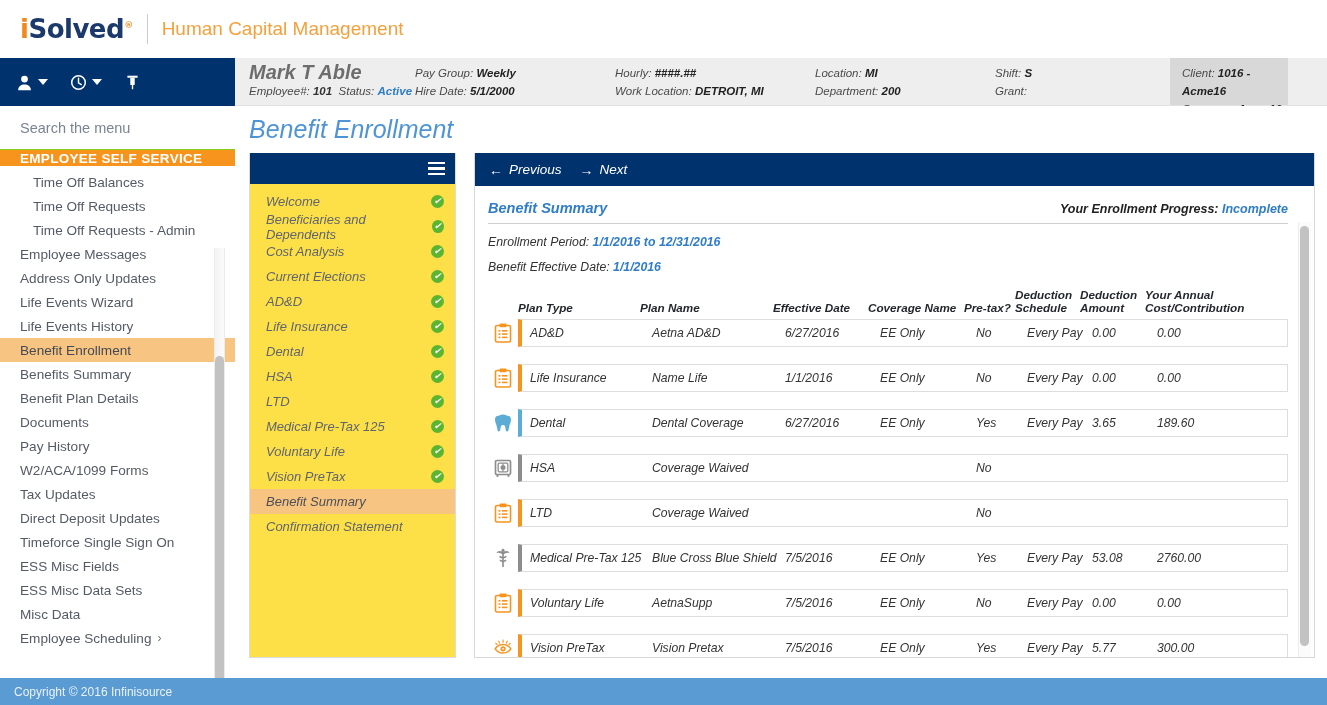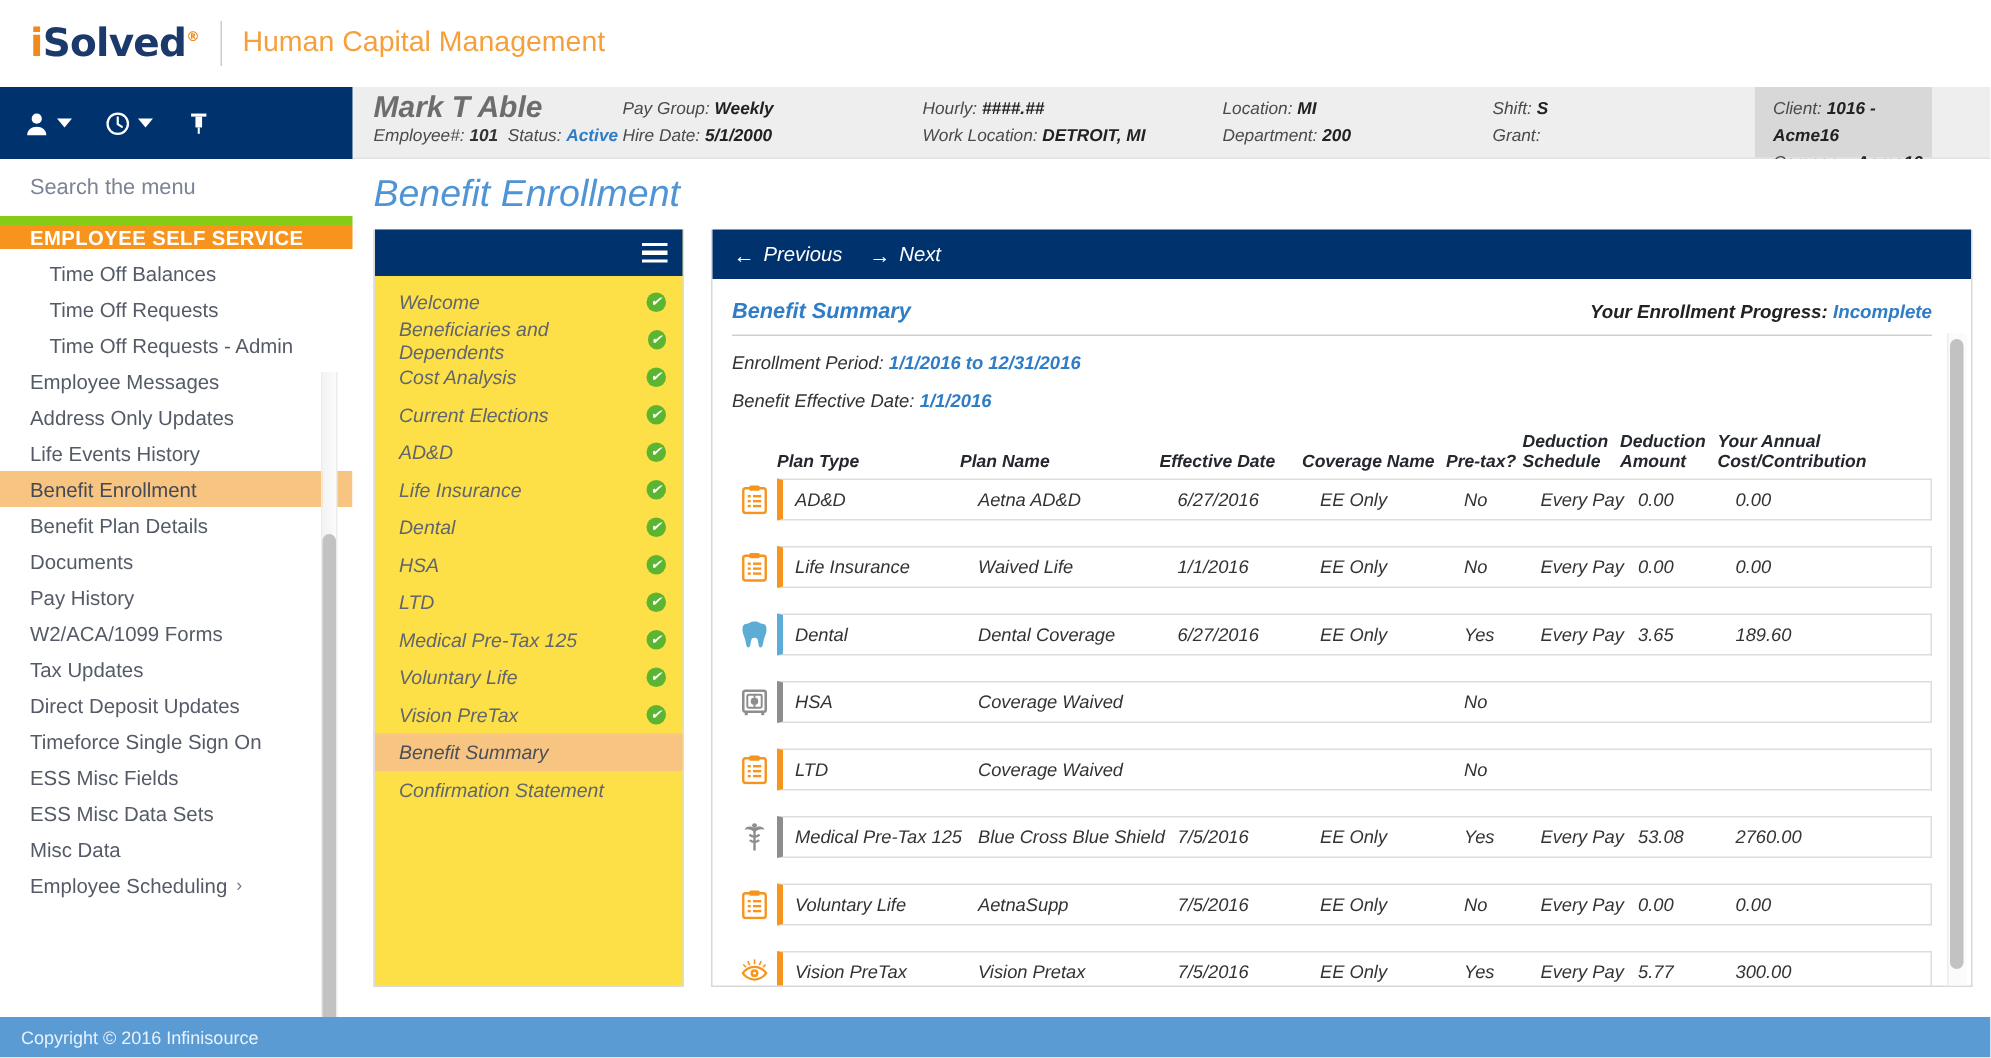--- a/index.html
+++ b/index.html
@@ -34,21 +34,21 @@
     display: flex; align-items: center; gap: 22px; padding-left: 16px; color: #fff;
   }
   .lt-item { display: flex; align-items: center; gap: 5px; cursor: pointer; }
   .caret-d {
     width: 0; height: 0; border-left: 5px solid transparent;
     border-right: 5px solid transparent; border-top: 6px solid #ffffff;
   }
   .search-menu {
     height: 44px; display: flex; align-items: center; padding-left: 20px;
     font-size: 14.5px; color: #7b8494; background: #fff;
-    border-bottom: 6px solid #84cc16;
+    border-bottom: 1px solid #84cc16;
   }
   .ess-header {
     background: #f7941e; color: #fff; font-weight: bold; font-size: 13.5px;
     letter-spacing: .3px; height: 16px; display: flex; align-items: center;
     padding-left: 20px;
   }
   .menulist { flex: 1; overflow: hidden; position: relative; padding-top: 4px; }
   .menu-item {
     height: 24px; display: flex; align-items: center;
     padding-left: 20px; font-size: 13.6px; color: #555b66; cursor: pointer;
@@ -237,24 +237,30 @@
         <div class="menu-item sub">
           <span>Time Off Requests - Admin</span>
         </div>
         <div class="menu-item">
           <span>Employee Messages</span>
         </div>
         <div class="menu-item">
           <span>Address Only Updates</span>
         </div>
         <div class="menu-item">
+          <span>Life Events Wizard</span>
+        </div>
+        <div class="menu-item">
           <span>Life Events History</span>
         </div>
         <div class="menu-item active">
           <span>Benefit Enrollment</span>
+        </div>
+        <div class="menu-item">
+          <span>Benefits Summary</span>
         </div>
         <div class="menu-item">
           <span>Benefit Plan Details</span>
         </div>
         <div class="menu-item">
           <span>Documents</span>
         </div>
         <div class="menu-item">
           <span>Pay History</span>
         </div>
@@ -497,21 +503,21 @@
                     <rect x="4.5" y="7" width="2" height="1.6" fill="#f7941e"></rect>
                     <rect x="8" y="7" width="5.5" height="1.6" fill="#f7941e"></rect>
                     <rect x="4.5" y="10.3" width="2" height="1.6" fill="#f7941e"></rect>
                     <rect x="8" y="10.3" width="5.5" height="1.6" fill="#f7941e"></rect>
                     <rect x="4.5" y="13.6" width="2" height="1.6" fill="#f7941e"></rect>
                     <rect x="8" y="13.6" width="5.5" height="1.6" fill="#f7941e"></rect>
                   </svg>
                 </div>
                 <div class="row-box ">
                   <div class="cell col-type">Life Insurance</div>
-                  <div class="cell col-name">Waived Life</div>
+                  <div class="cell col-name">Name Life</div>
                   <div class="cell col-eff">1/1/2016</div>
                   <div class="cell col-cov">EE Only</div>
                   <div class="cell col-pre">No</div>
                   <div class="cell col-sch">Every Pay</div>
                   <div class="cell col-amt">0.00</div>
                   <div class="cell ">0.00</div>
                 </div>
               </div>
               <div class="row-wrap">
                 <div class="row-icon">

